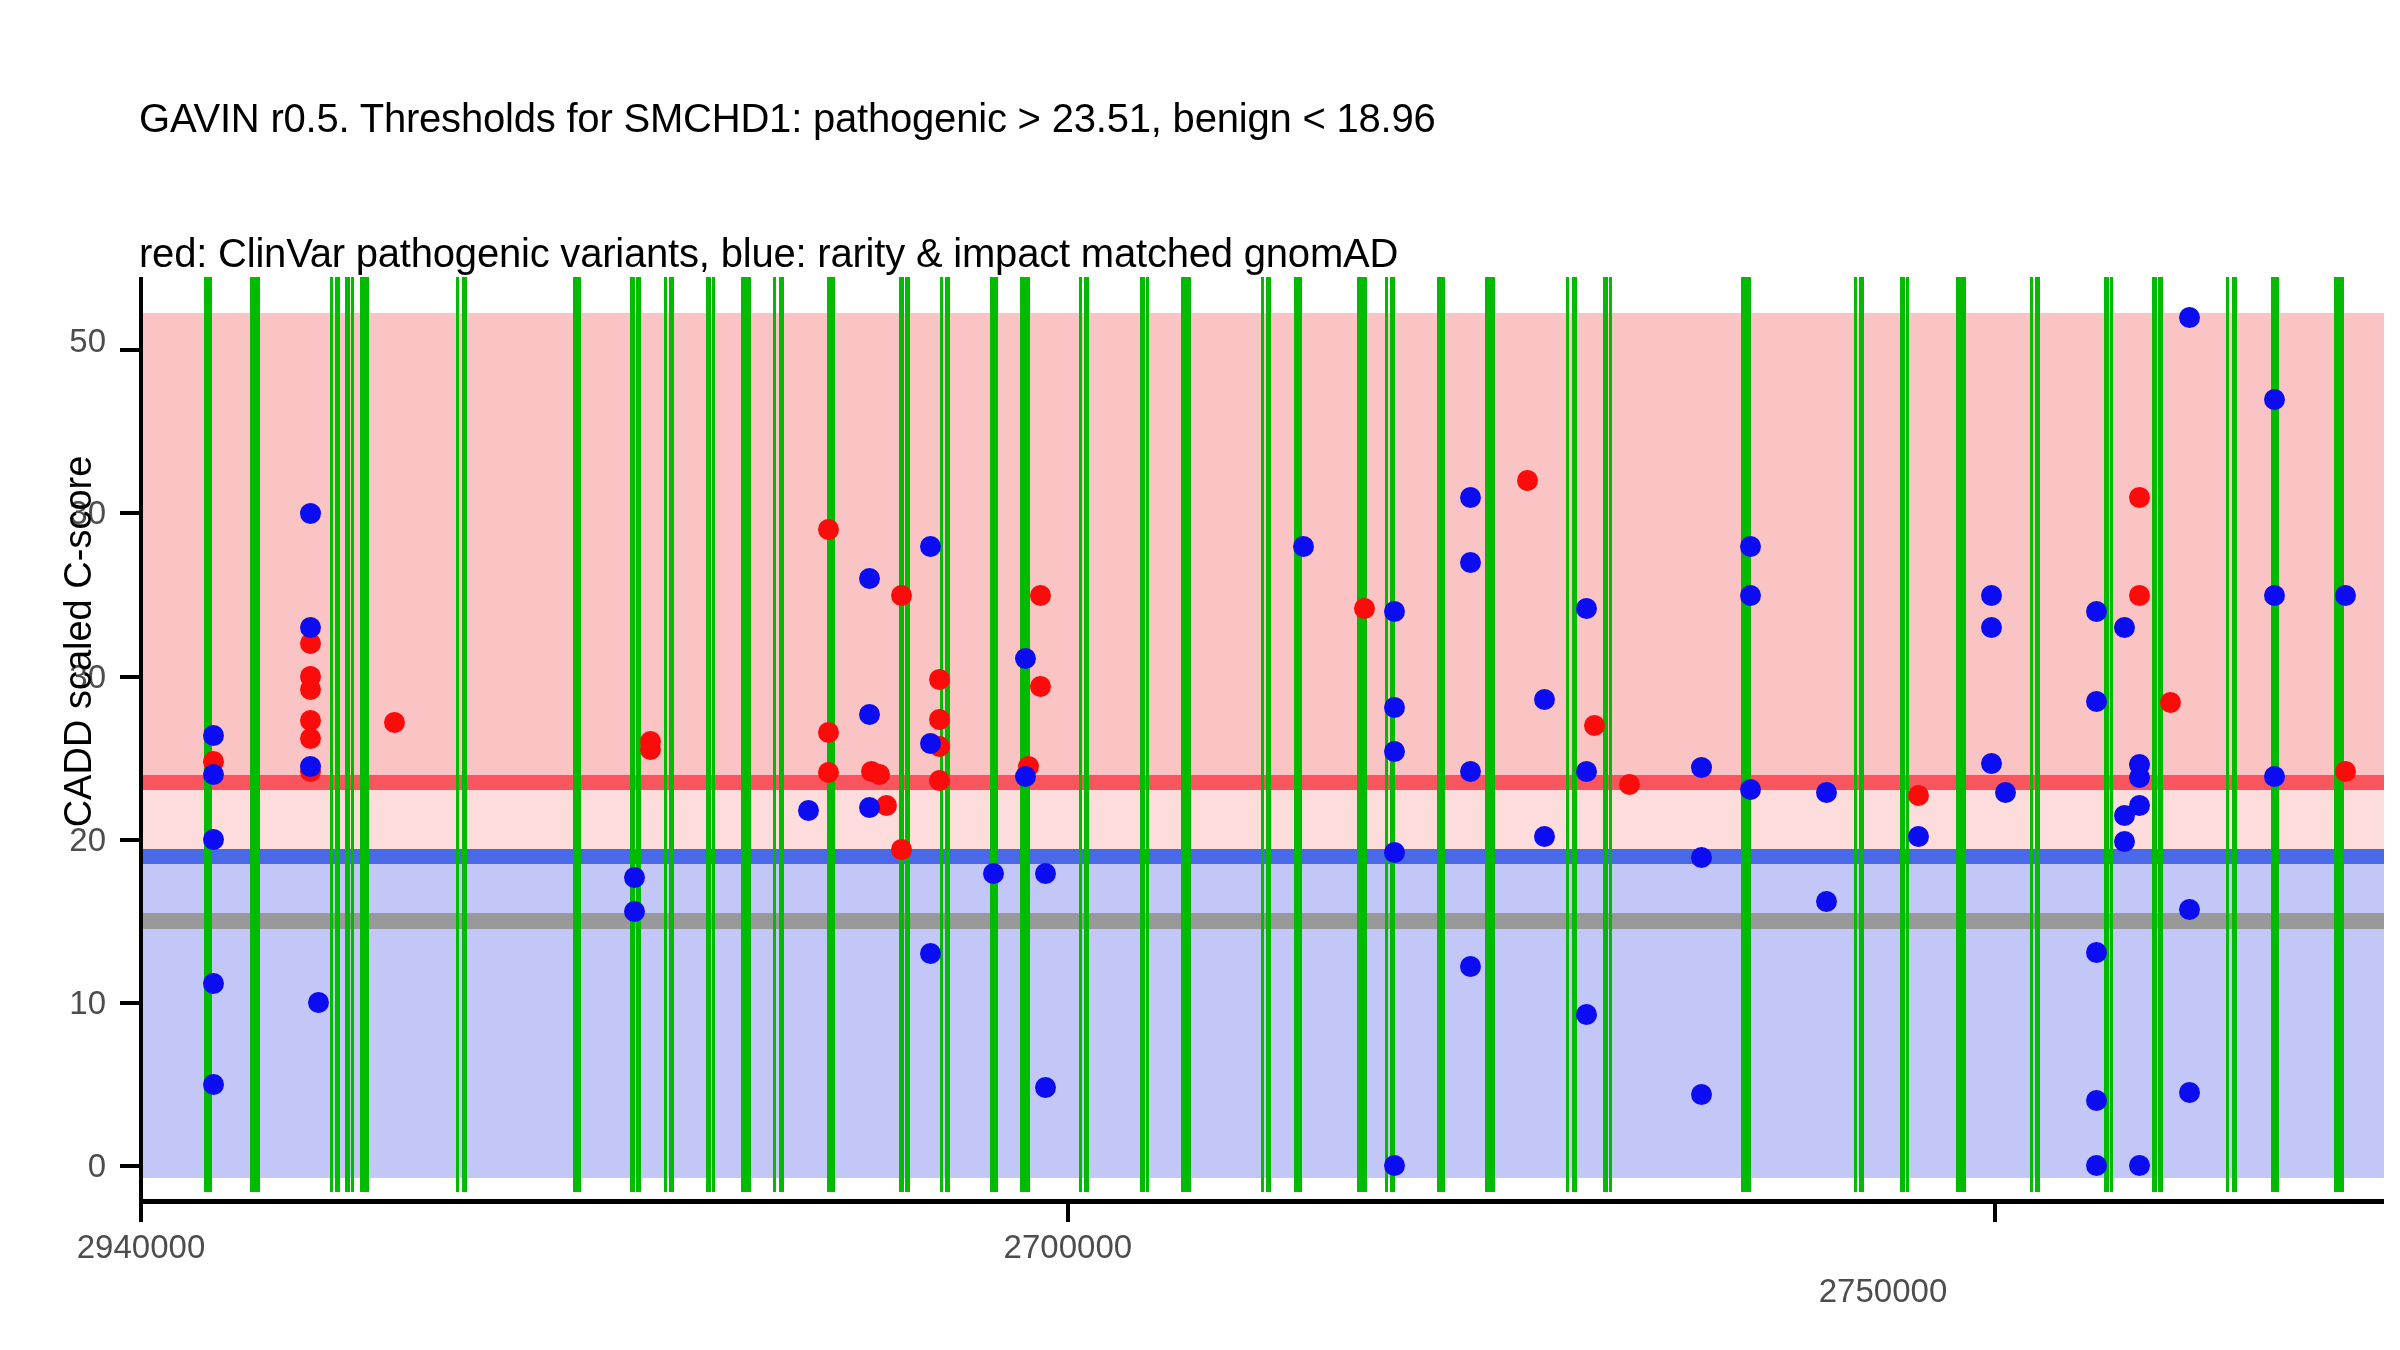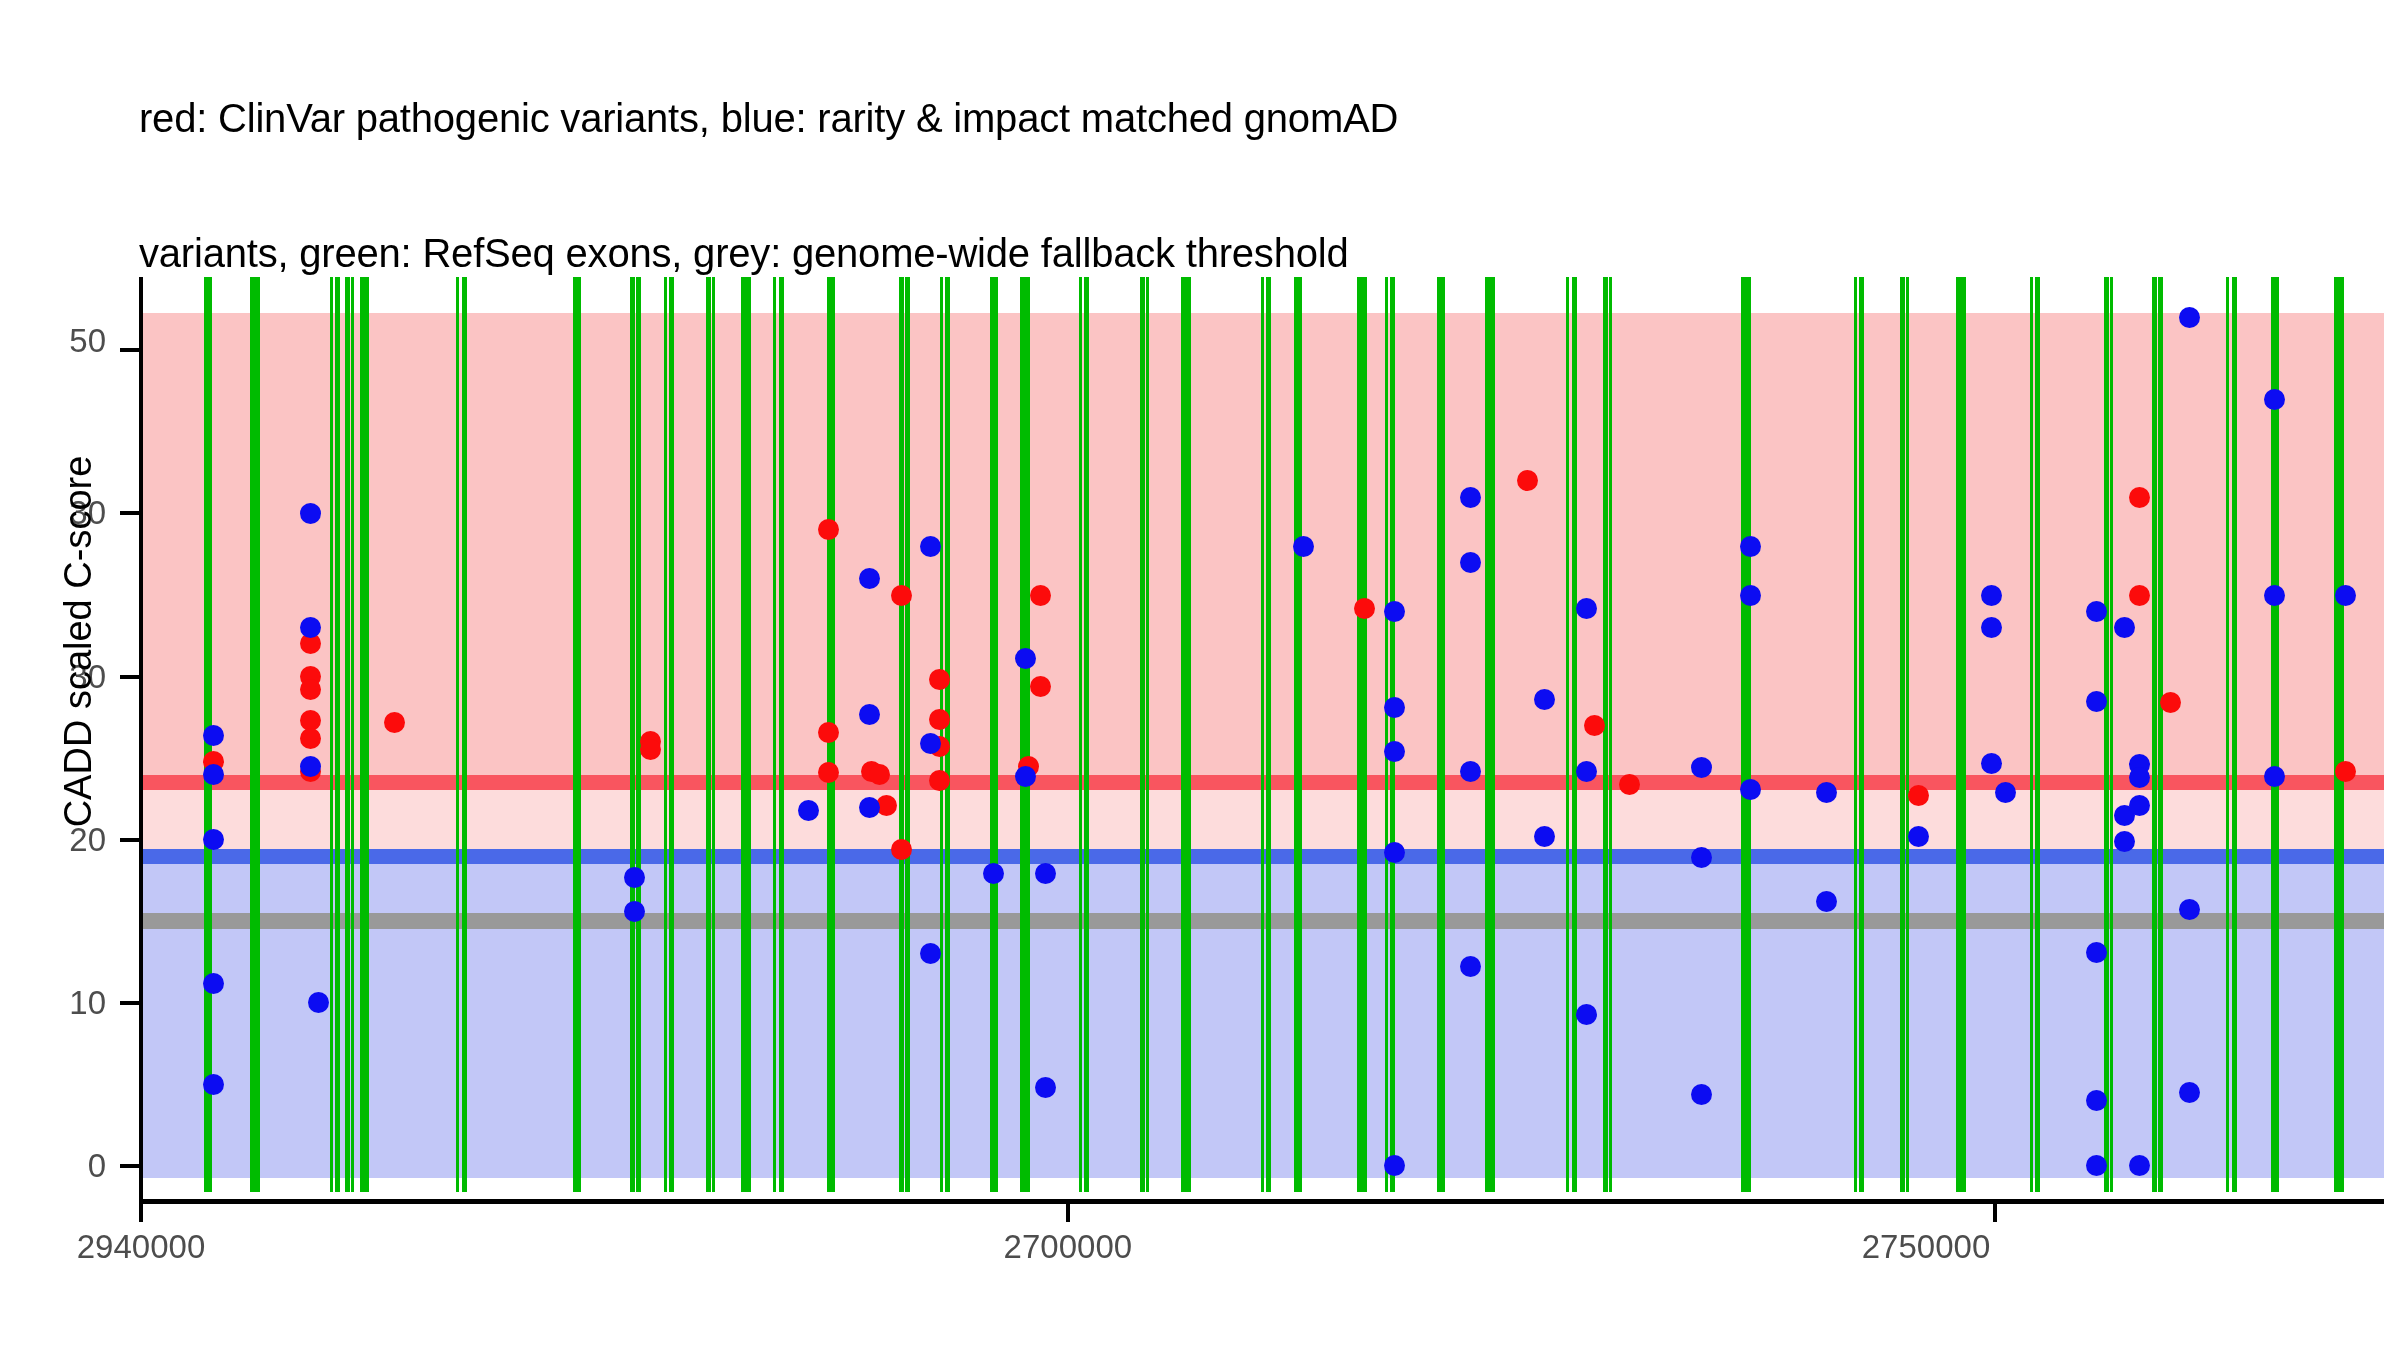--- a/index.html
+++ b/index.html
@@ -132,20 +132,21 @@
     color: #000000;
     white-space: nowrap;
   }
 </style>
 </head>
 <body>
 
 <div id="figure">
 
   <div id="title-block">
+    <div>GAVIN r0.5. Thresholds for SMCHD1: pathogenic &gt; 23.51, benign &lt; 18.96</div>
     <div>red: ClinVar pathogenic variants, blue: rarity &amp; impact matched gnomAD</div>
     <div>variants, green: RefSeq exons, grey: genome-wide fallback threshold</div>
   </div>
 
   <div id="plot">
       <div class="band" style="top: 35.8824px; height: 461.741px; background: rgb(251, 196, 196);"></div>
       <div class="band" style="top: 497.623px; height: 15.6578px; background: rgb(249, 85, 95);"></div>
       <div class="band" style="top: 513.281px; height: 58.5535px; background: rgb(253, 220, 220);"></div>
       <div class="band" style="top: 571.834px; height: 15.6578px; background: rgb(74, 105, 232);"></div>
       <div class="band" style="top: 587.492px; height: 48.9305px; background: rgb(194, 199, 247);"></div>
@@ -349,18 +350,18 @@
       <div class="ytick-label" style="top: 513.497px;">30</div>
       <div class="ytick" style="top: 348.396px;"></div>
       <div class="ytick-label" style="top: 341px;">50</div>
     </div>
   <div id="ticks-x">
       <div class="xtick" style="left: 139px;"></div>
       <div class="xtick-label" style="left: 141px;">2940000</div>
       <div class="xtick" style="left: 1065.86px;"></div>
       <div class="xtick-label" style="left: 1067.86px;">2700000</div>
       <div class="xtick" style="left: 1992.72px;"></div>
-      <div class="xtick-label" style="left: 1926px;">2750000</div>
+      <div class="xtick-label" style="left: 1883px; margin-top: 44px;">2750000</div>
     </div>
 
   <div id="ylabel">CADD scaled C-score</div>
 
 </div>
 
 </body></html>

